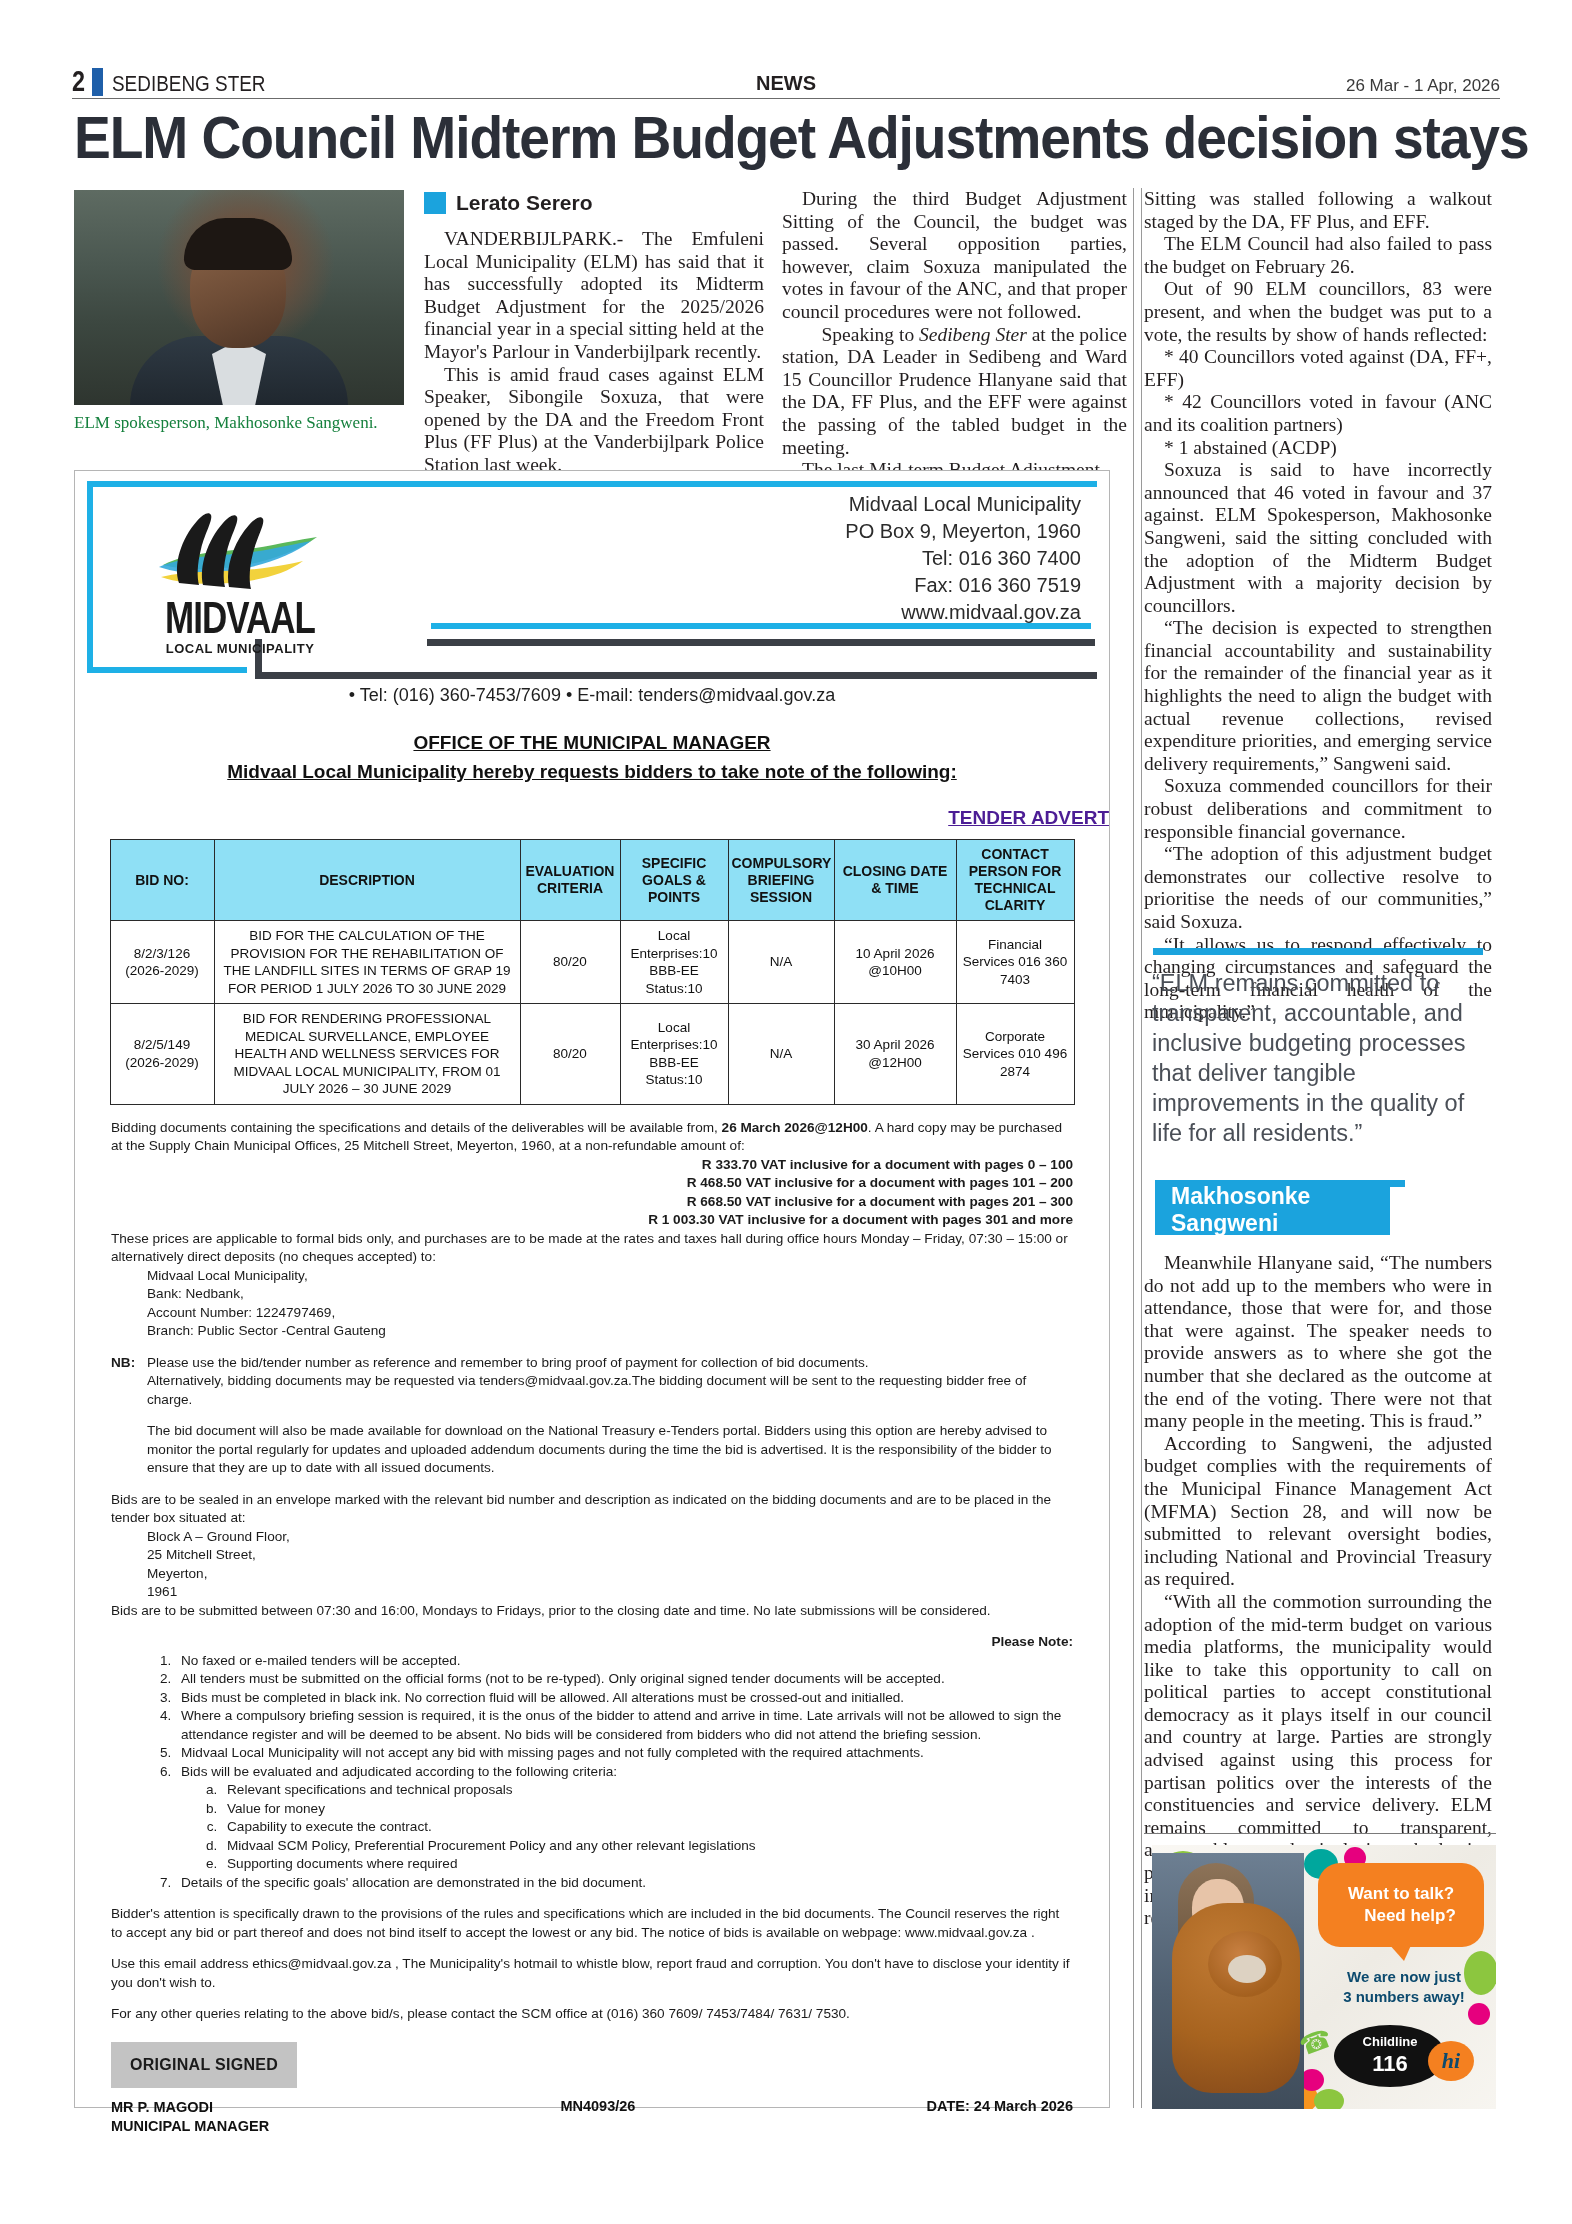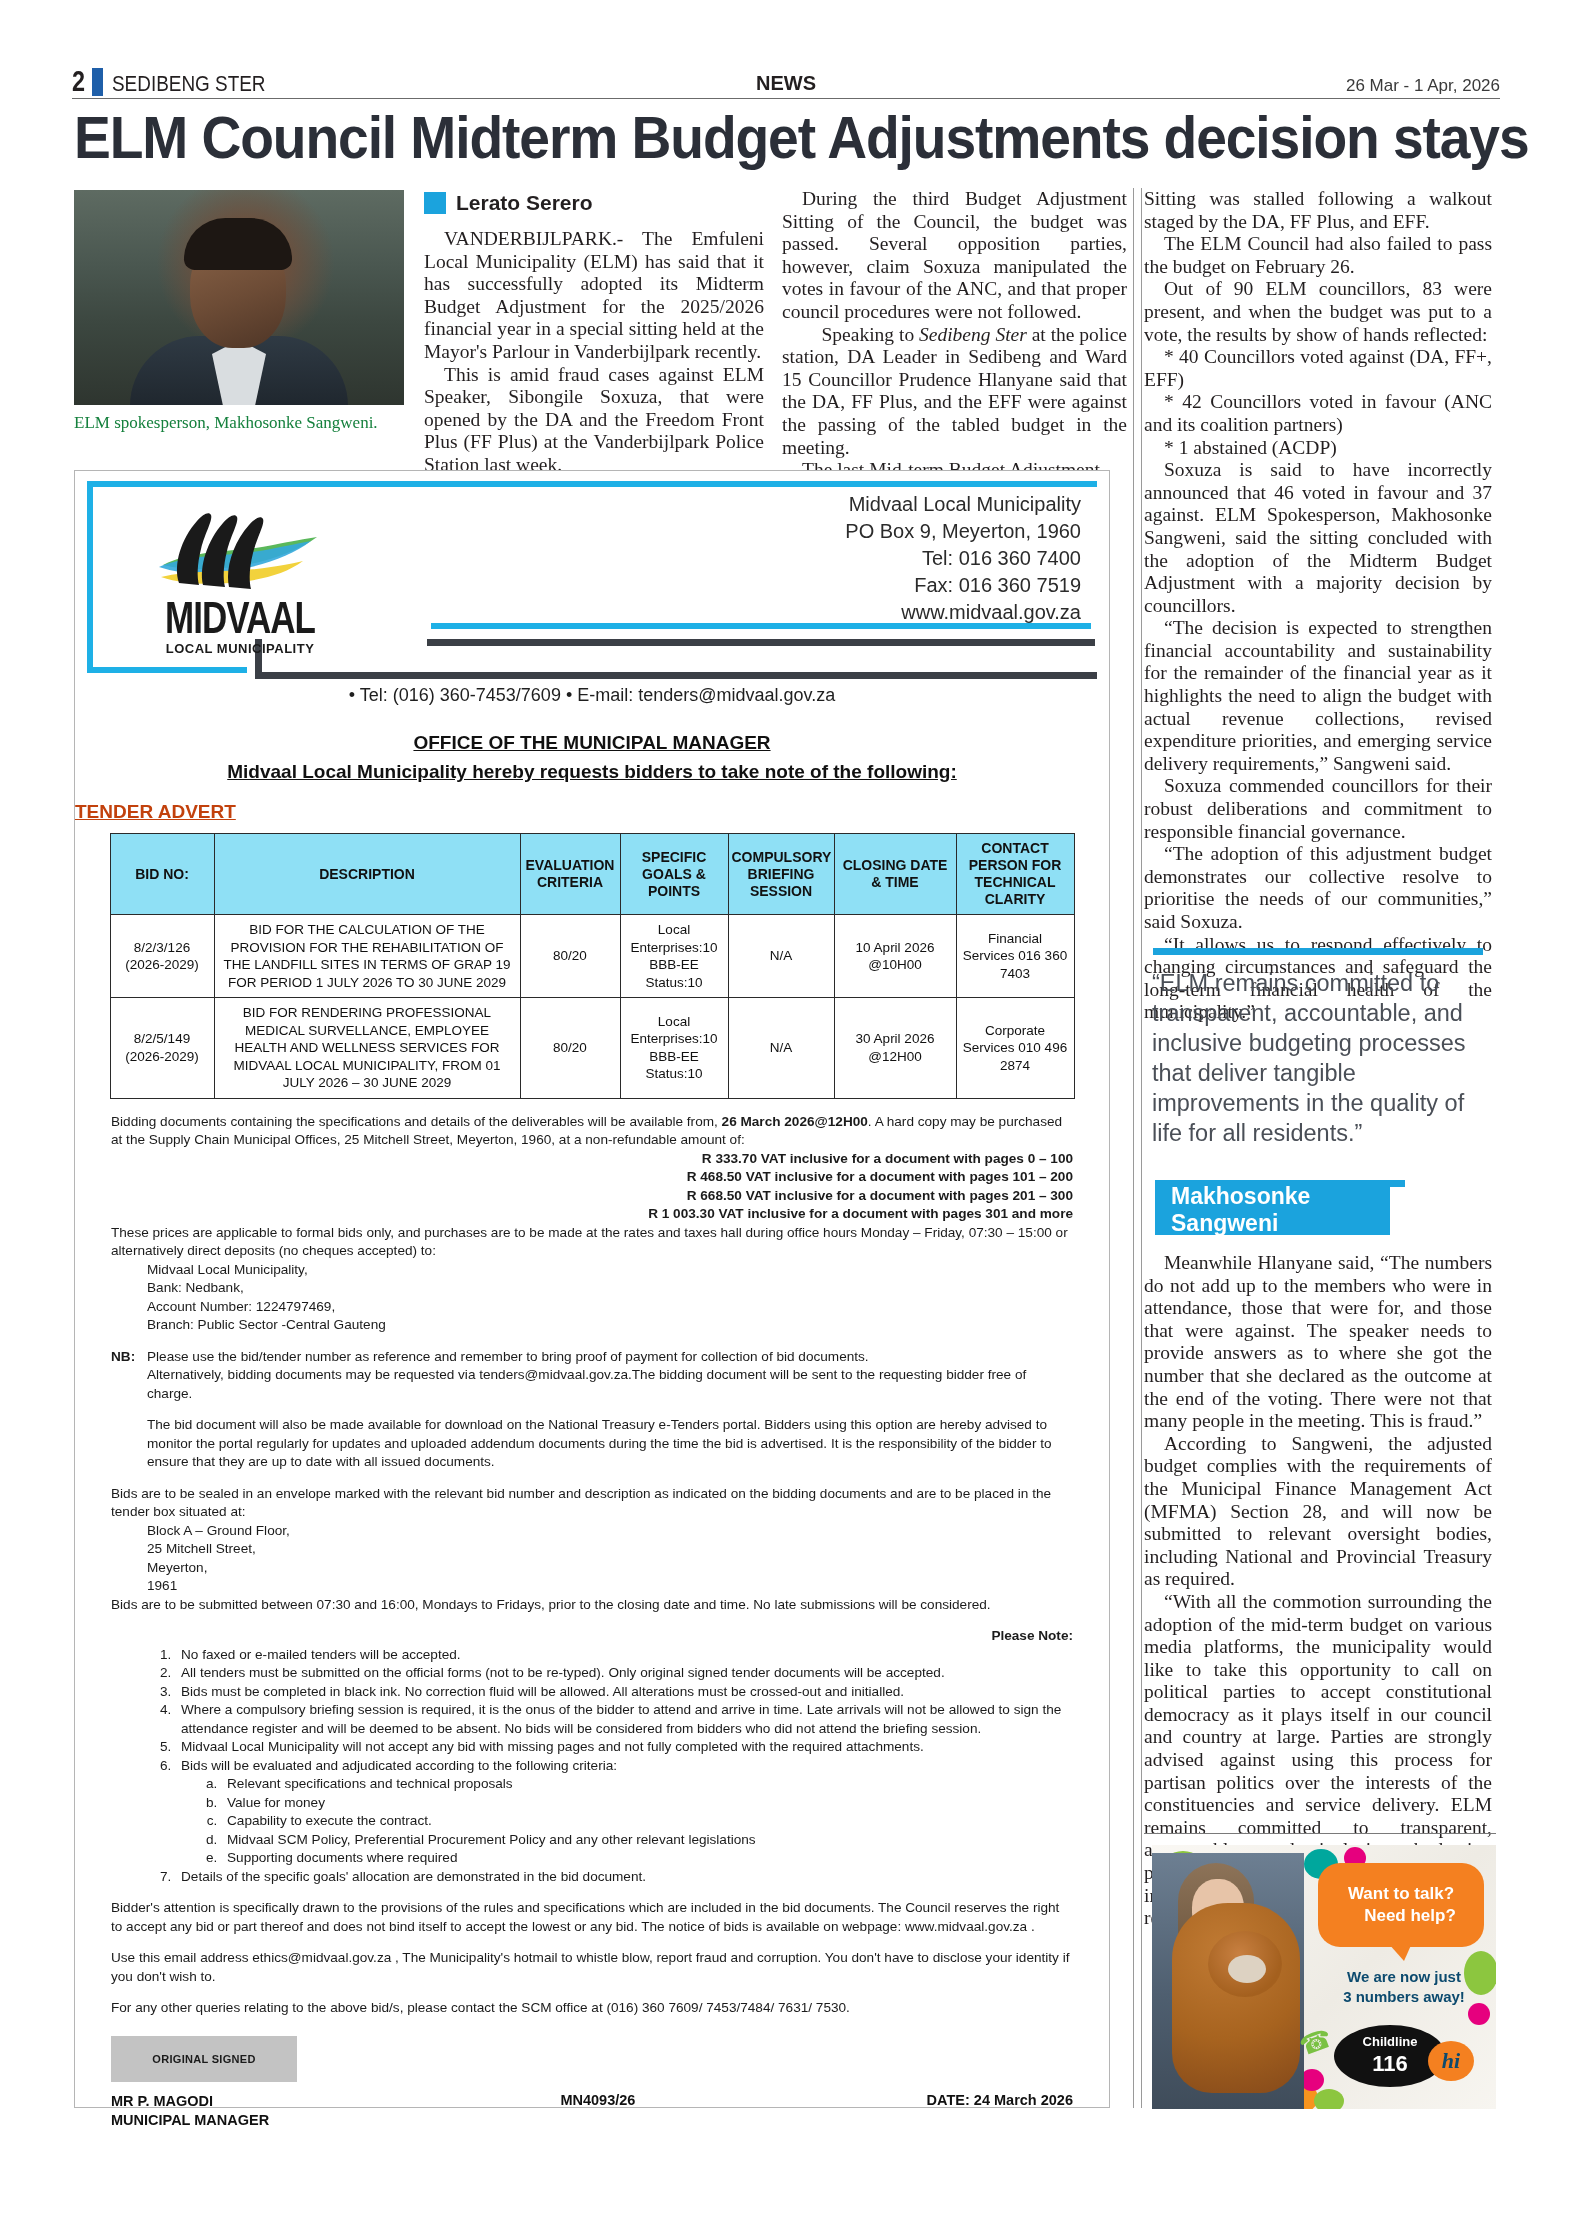--- a/index.html
+++ b/index.html
@@ -214,23 +214,23 @@
     text-align: center; margin-top: 26px;
     font-family: "Liberation Sans", sans-serif;
     font-weight: bold; font-size: 19px; text-decoration: underline; color: #111;
   }
   .advert-h2 {
     text-align: center; margin-top: 7px;
     font-family: "Liberation Sans", sans-serif;
     font-weight: bold; font-size: 19px; text-decoration: underline; color: #111;
   }
   .advert-h3 {
-    text-align: left; margin-top: 18px; margin-bottom: 10px;
-    font-family: "Liberation Sans", sans-serif;
-    font-weight: bold; font-size: 19px; text-decoration: underline; color: #c2410c;
+    text-align: right; margin-top: 24px; margin-bottom: 10px;
+    font-family: "Liberation Sans", sans-serif;
+    font-weight: bold; font-size: 19px; text-decoration: underline; color: #4c1d95;
   }
 
   table.tender {
     width: 964px; margin: 0 auto; border-collapse: collapse;
     font-family: "Liberation Sans", sans-serif;
     table-layout: fixed;
   }
   table.tender th {
     background: #8fe0f5;
     border: 1px solid #2a2a2a;
@@ -266,21 +266,21 @@
   .advert-body .nb-text { flex: 1; }
   .advert-body ol.num { list-style: decimal; padding-left: 64px; margin: 0; }
   .advert-body ol.num > li { padding-left: 6px; margin: 0; }
   .advert-body ol.alpha { list-style: lower-alpha; padding-left: 40px; margin: 0; }
   .advert-body ol.alpha > li { padding-left: 6px; }
 
   .signed-box {
     margin: 18px 36px 0 36px; width: 186px; height: 46px;
     background: #c3c3c3; display: flex; align-items: center; justify-content: center;
     font-family: "Liberation Sans", sans-serif;
-    font-weight: bold; font-size: 11px; color: #1b1b1b; letter-spacing: 0.3px;
+    font-weight: bold; font-size: 16px; color: #1b1b1b; letter-spacing: 0.3px;
   }
   .signoff {
     margin: 10px 36px 0 36px; display: flex; justify-content: space-between;
     font-family: "Liberation Sans", sans-serif;
     font-weight: bold; font-size: 14.5px; color: #111;
   }
   .signoff .left { text-align: left; line-height: 19px; }
 
   
   .ad {

